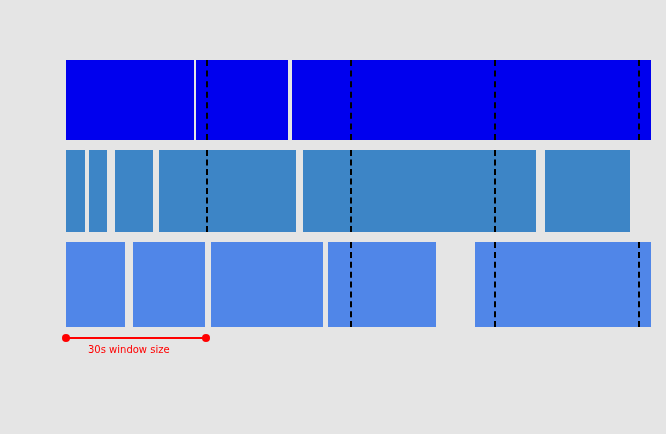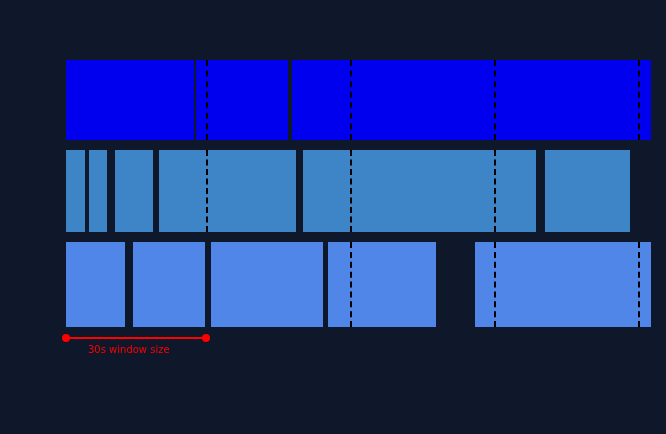--- a/index.html
+++ b/index.html
@@ -4,21 +4,21 @@
 <style>
   html, body {
     margin: 0;
     padding: 0;
     background: #000000;
   }
   #stage {
     position: relative;
     width: 666px;
     height: 434px;
-    background: #0f172a;
+    background: #e5e5e5;
     overflow: hidden;
     font-family: "DejaVu Sans", sans-serif;
   }
   .plot-area {
     position: absolute;
     left: 0;
     top: 0;
     width: 666px;
     height: 434px;
   }

